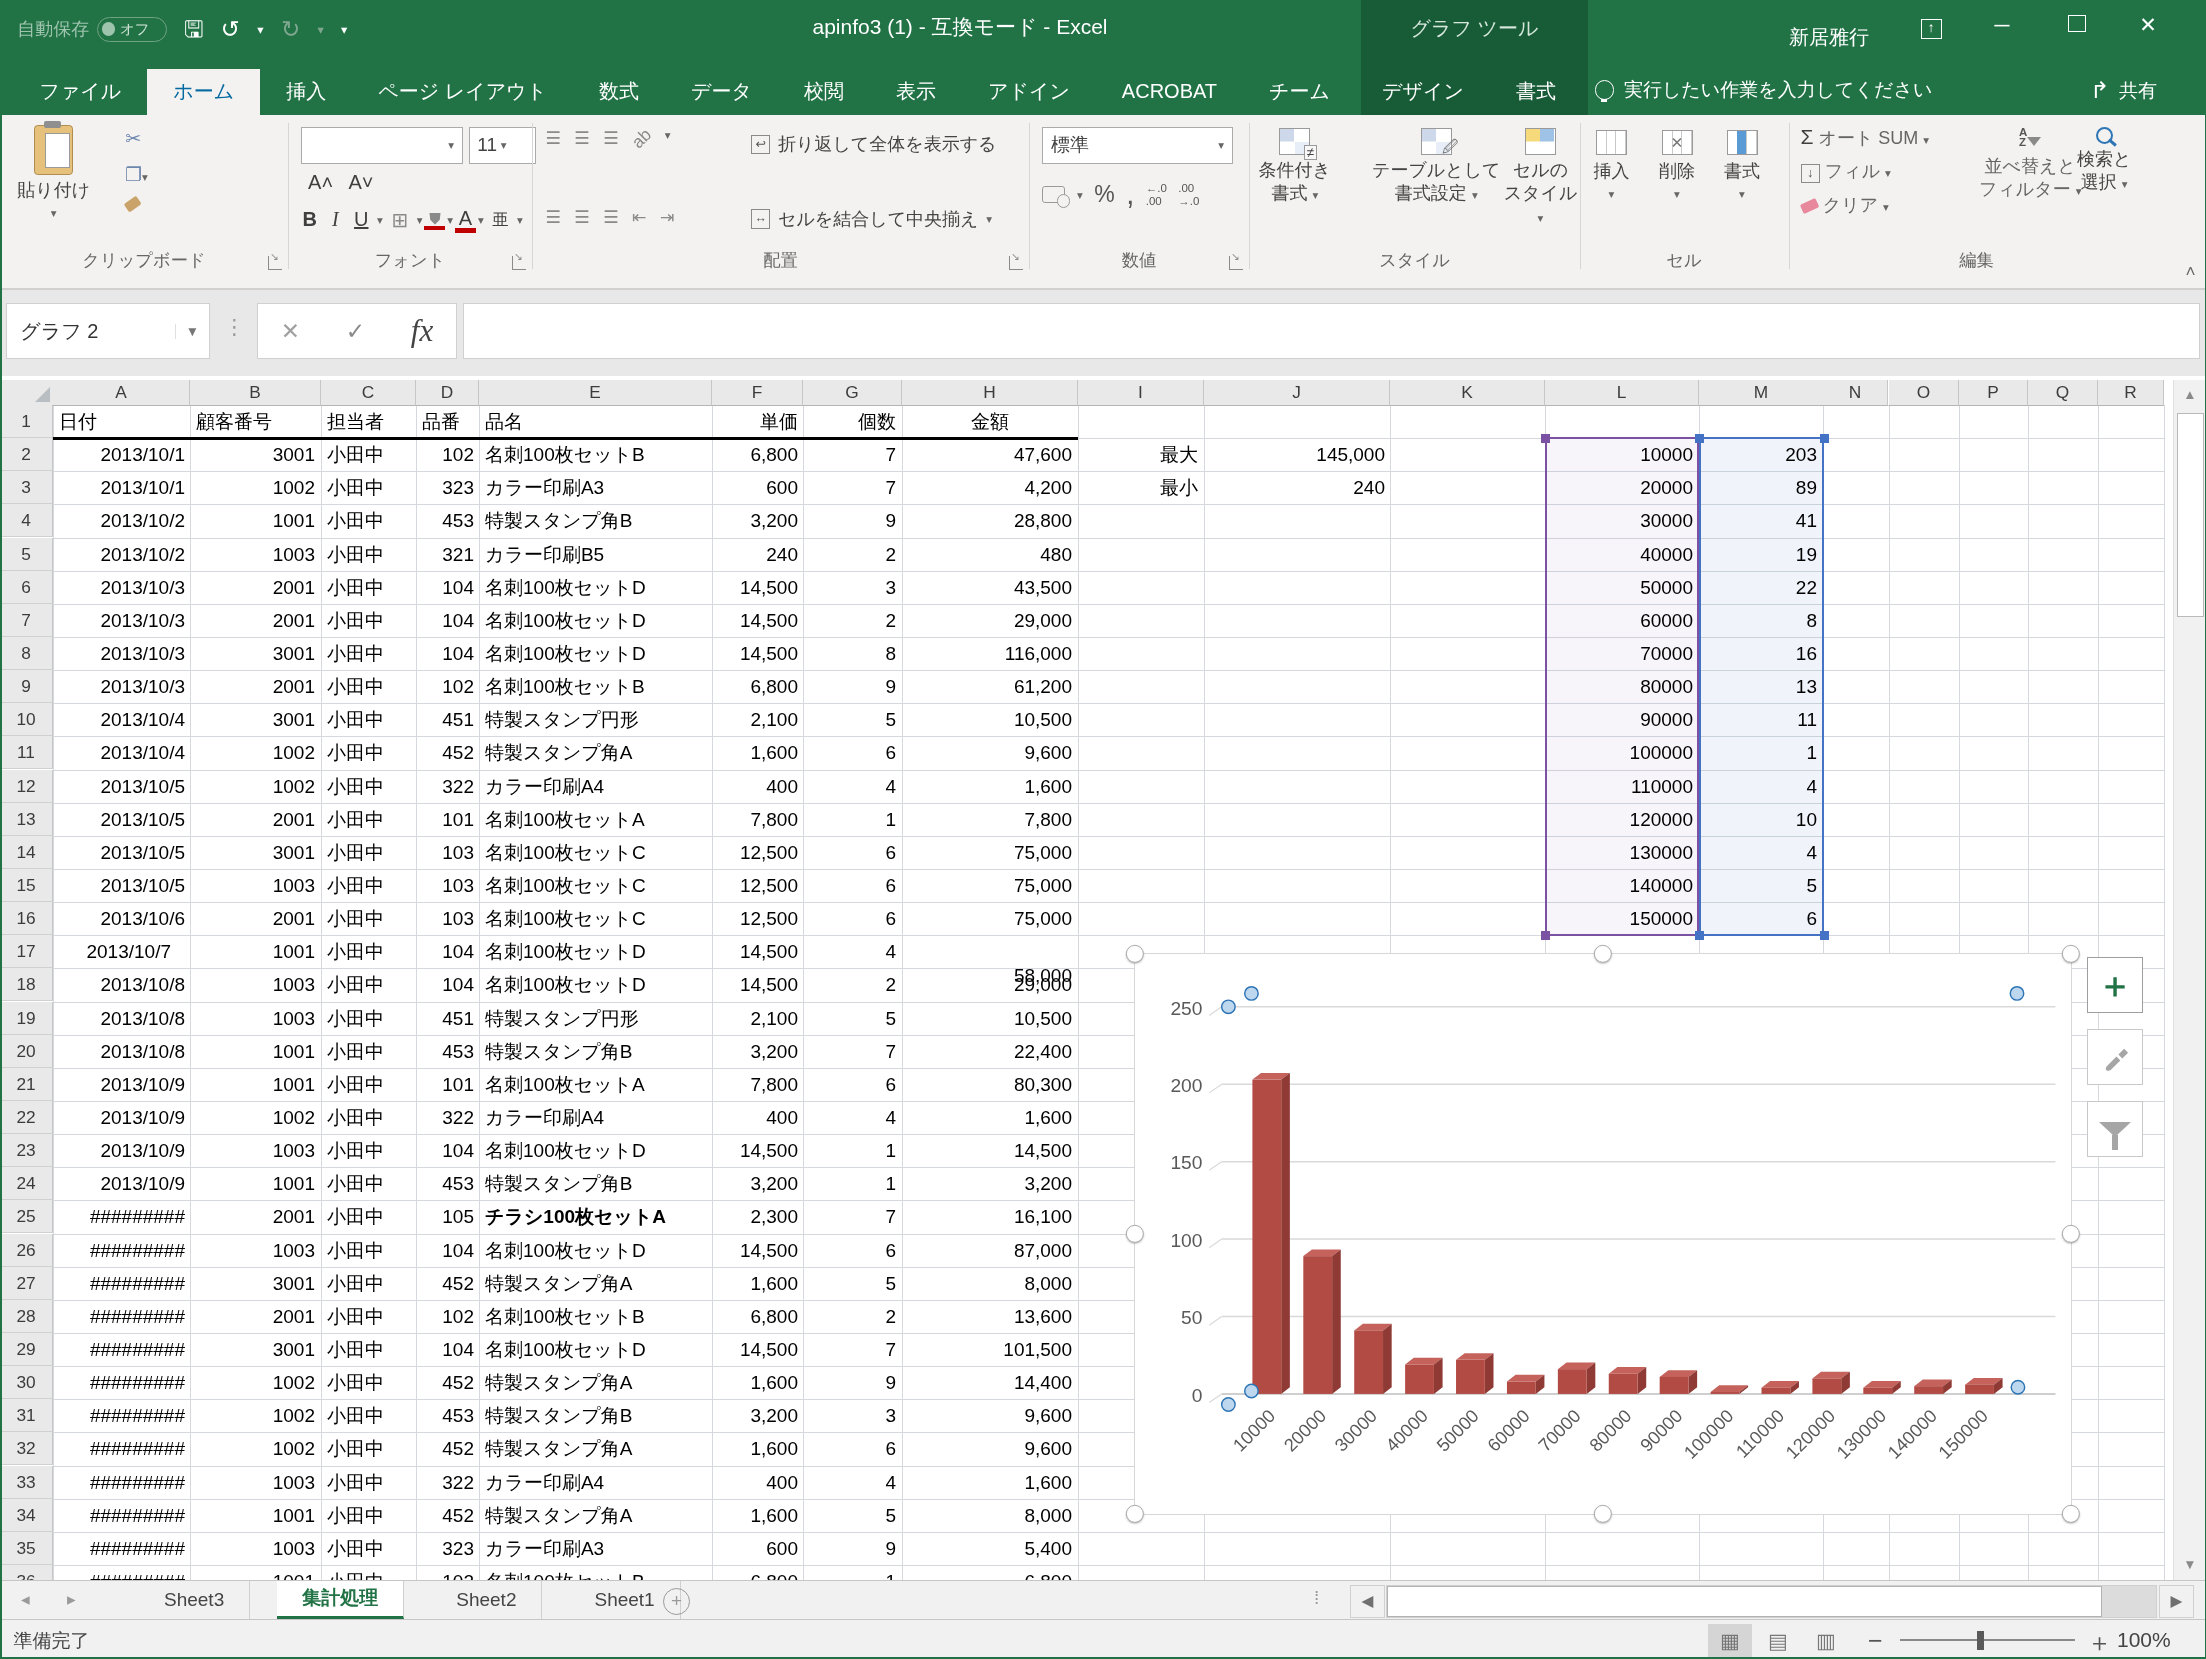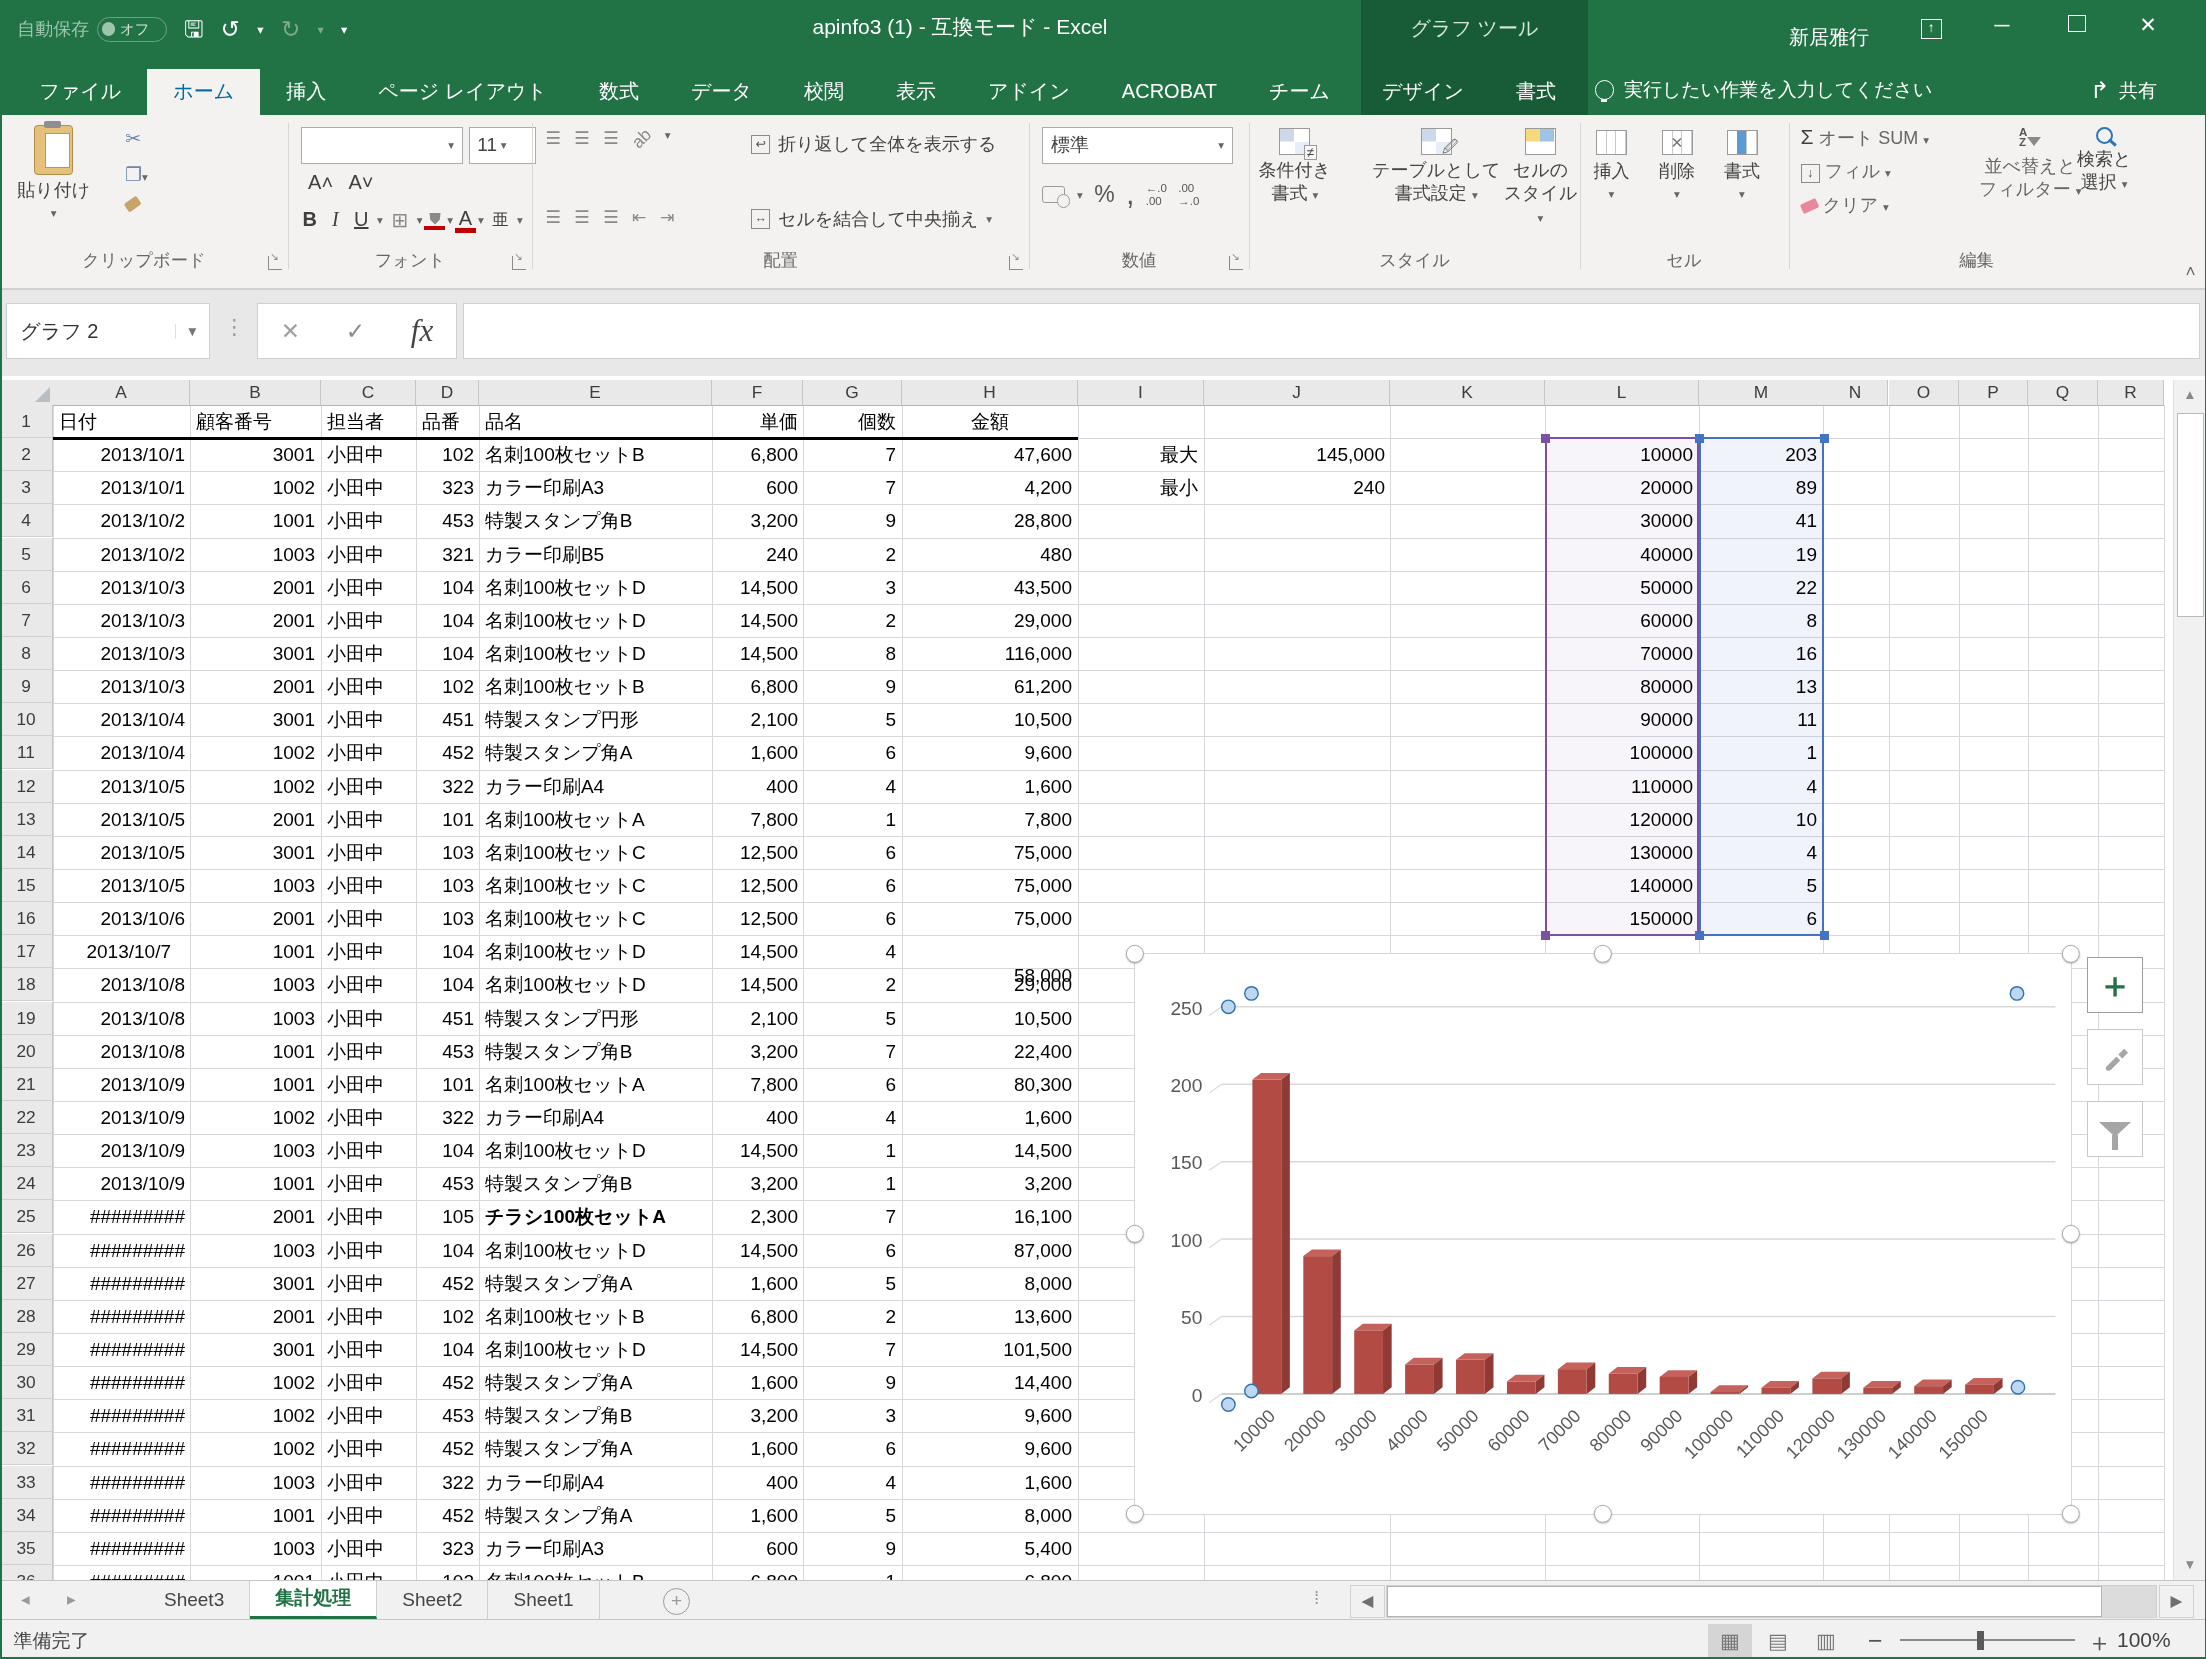--- a/index.html
+++ b/index.html
@@ -108,21 +108,21 @@
   #chart{position:absolute;left:1134px;top:953px;width:936px;height:560px;background:#fff;border:1px solid #d7d7d7;z-index:5;}
   .chandle{position:absolute;width:16.3px;height:16.3px;border-radius:50%;background:#fff;border:1.9px solid #ababab;box-shadow:0 1px 1.9px rgba(0,0,0,.25);transform:translate(-50%,-50%);}
   .sidebtn{position:absolute;left:2087px;width:54px;height:54px;background:#fff;border:1px solid #c9c9c9;z-index:6;display:flex;align-items:center;justify-content:center;}
   #cb-plus{top:957px;border-color:#9e9e9e;color:#217346;font-size:35px;font-weight:bold;}
   #cb-brush{top:1029px;} #cb-filter{top:1101px;}
   .funnel-b{width:0;height:0;border-left:16.3px solid transparent;border-right:16.3px solid transparent;border-top:15.4px solid #a6a6a6;position:relative;}
   .funnel-b:after{content:"";position:absolute;left:-2.9px;top:-1.9px;width:5.8px;height:15.4px;background:#a6a6a6;}
   
   #sheetbar{position:absolute;left:0;top:1580px;width:2207px;height:38px;background:#f1f1f1;border-top:1px solid #c6c6c6;font-size:19px;color:#444;}
   .tabnav{position:absolute;top:7.7px;color:#9a9a9a;font-size:17.3px;}
-  #stabs{position:absolute;left:139px;top:0;height:38px;display:flex;}
+  #stabs{position:absolute;left:139px;top:0;height:38px;display:flex;gap:27px;}
   .stab{padding:0 25px;line-height:37px;border-right:1px solid #d0d0d0;color:#444;}
   .stab.active{background:#fff;color:#217346;font-weight:bold;border-bottom:3.8px solid #217346;line-height:33px;}
   #addsheet{position:absolute;left:663px;top:6.7px;width:25px;height:25px;border:1.9px solid #9a9a9a;border-radius:50%;color:#9a9a9a;text-align:center;line-height:23px;font-size:19px;}
   #splitter{position:absolute;left:1314px;top:5.8px;color:#9a9a9a;font-size:19px;}
   .hsarr{position:absolute;top:3.8px;width:33px;height:31px;background:#f1f1f1;border:1px solid #d0d0d0;color:#707070;text-align:center;line-height:29px;font-size:15.4px;}
   #hstrack{position:absolute;left:1386px;top:3.8px;width:769px;height:31px;background:#dcdcdc;border:1px solid #d0d0d0;}
   #hsthumb{position:absolute;left:0;top:0;width:713px;height:29px;background:#fff;border:1px solid #b3b3b3;}
   
   #statusbar{position:absolute;left:0;top:1619px;width:2207px;height:40px;background:#f1f1f1;border-top:1px solid #c6c6c6;}
   #ready{position:absolute;left:13.4px;top:7.7px;font-size:19px;color:#444;}

